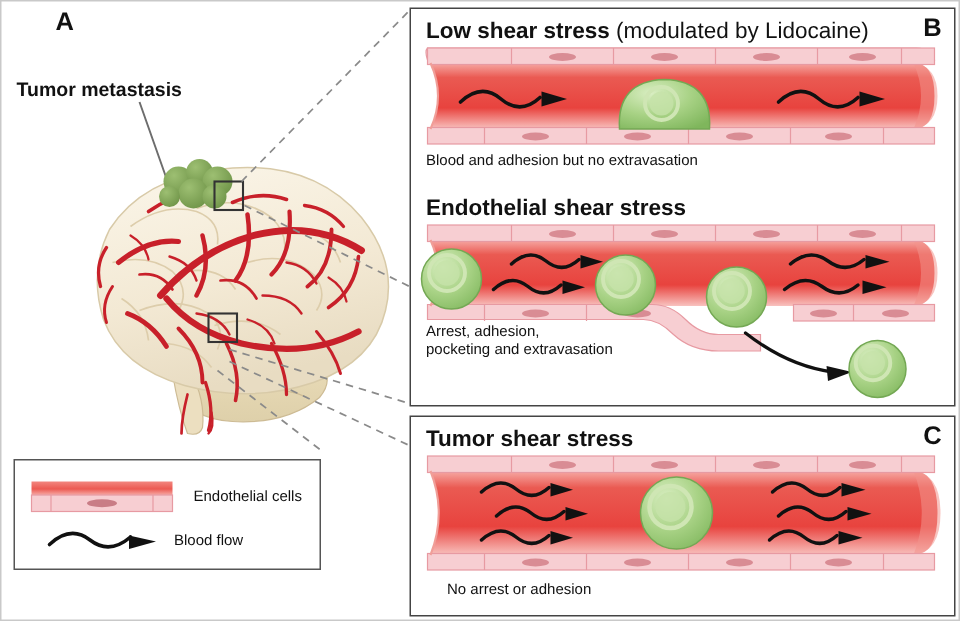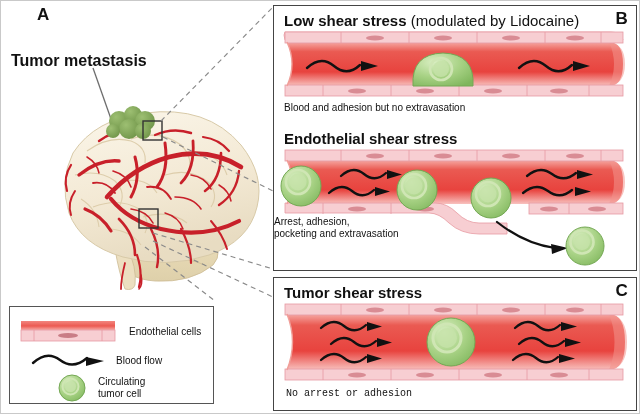--- a/index.html
+++ b/index.html
@@ -10,24 +10,24 @@
 
   
   .panel-letter{position:absolute;font-size:17px;font-weight:bold;color:#111;letter-spacing:.2px;}
   .sub-title{font-size:15px;font-weight:bold;color:#111;white-space:nowrap;}
   .sub-title .norm{font-weight:normal;}
   .caption{font-size:10px;color:#111;line-height:12.2px;white-space:pre-line;}
 
   
   #panelA{position:absolute;left:0;top:0;width:272px;height:414px;}
   #letterA{left:36px;top:4px;}
-  #tumor-label{position:absolute;left:10px;top:51px;font-size:16px;font-weight:bold;color:#111;white-space:nowrap;}
+  #tumor-label{position:absolute;left:10px;top:51px;font-size:13px;font-weight:bold;color:#111;white-space:nowrap;}
 
   
-  #legend{position:absolute;left:8px;top:305px;width:205px;height:98px;
+  #legend{position:absolute;left:8px;top:305px;width:205px;height:74px;
           border:1.6px solid #555;box-sizing:border-box;background:#fff;}
   .leg-row{position:absolute;display:flex;align-items:center;}
   .leg-text{font-size:10px;color:#111;line-height:11.6px;white-space:pre-line;}
 
   
   .bigpanel{position:absolute;border:1.6px solid #444;box-sizing:border-box;background:#fff;}
   #panelB{left:272px;top:4px;width:364px;height:266px;}
   #panelC{left:272px;top:276px;width:364px;height:134px;}
   svg{display:block;overflow:visible;}
 </style>
@@ -162,36 +162,20 @@
       </div>
 
       <div class="leg-row" style="left:20px;top:45px;">
         <svg width="86" height="18">
           <path d="M3 11 q14 -13 27 -3 q13 10 27 -2" fill="none" stroke="#111" stroke-width="2.4" stroke-linecap="round"></path>
           <path d="M56 5 l18 4 l-18 5 z" fill="#111"></path>
         </svg>
         <span class="leg-text" style="">Blood flow</span>
       </div>
 
-      <div class="leg-row" style="left:47px;top:66px;">
-        <svg width="30" height="30">
-          <defs>
-            <radialGradient id="legCell" cx="0.36" cy="0.3" r="0.85">
-              <stop offset="0%" stop-color="#d7ecbe"></stop>
-              <stop offset="55%" stop-color="#a6d183"></stop>
-              <stop offset="100%" stop-color="#7fb65c"></stop>
-            </radialGradient>
-          </defs>
-          <circle cx="15" cy="15" r="13" fill="url(#legCell)" stroke="#74a854" stroke-width="1"></circle>
-          <circle cx="13.5" cy="13.5" r="8" fill="none" stroke="#cfe6b4" stroke-width="2"></circle>
-          <circle cx="13.5" cy="13.5" r="5.5" fill="#c6e2a9" opacity="0.85"></circle>
-        </svg>
-        <span class="leg-text" style="margin-left:11px;">Circulating
-tumor cell</span>
-      </div>
     </div>
   </div>
 
   <div id="panelB" class="bigpanel">
 
     <div class="panel-letter" style="right:8px;top:3px;">B</div>
 
     <div style="position:absolute;left:10px;top:6px;">
       <span class="sub-title"><span>Low shear stress</span><span class="norm"> (modulated by Lidocaine)</span></span>
     </div>
@@ -346,21 +330,21 @@
       <path d="M218 76 q28 22 58 26" fill="none" stroke="#111" stroke-width="2.2" stroke-linecap="round"></path>
       <path d="M272 98 l17 4 l-16 6 z" fill="#111"></path>
 
       <g>
         <circle cx="306" cy="100" r="19" fill="url(#cellG2)" stroke="#74a854" stroke-width="1"></circle>
         <circle cx="303" cy="96" r="11.5" fill="none" stroke="#cfe6b4" stroke-width="2.6"></circle>
         <circle cx="303" cy="96" r="8" fill="#c6e2a9" opacity="0.8"></circle>
       </g>
     </svg>
 
-    <div class="caption" style="position:absolute;left:0;top:210px;">Arrest, adhesion,
+    <div class="caption" style="position:absolute;left:10px;top:210px;">Arrest, adhesion,
 pocketing and extravasation</div>
   </div>
 
   <div id="panelC" class="bigpanel">
 
     <div class="panel-letter" style="right:8px;top:3px;">C</div>
 
     <div style="position:absolute;left:10px;top:6px;">
       <span class="sub-title">Tumor shear stress</span>
     </div>
@@ -428,16 +412,16 @@
       <path d="M286 38 l16 4.5 l-16 4.5 z" fill="#111"></path>
       <path d="M280 54 l16 4.5 l-16 4.5 z" fill="#111"></path>
 
       <g>
         <circle cx="172" cy="42" r="24" fill="url(#cellG3)" stroke="#74a854" stroke-width="1"></circle>
         <circle cx="168" cy="38" r="14" fill="none" stroke="#cfe6b4" stroke-width="3"></circle>
         <circle cx="168" cy="38" r="10" fill="#c6e2a9" opacity="0.8"></circle>
       </g>
     </svg>
 
-    <div class="caption" style="position:absolute;left:12px;top:110px;font-family:Liberation Mono, monospace;">No arrest or adhesion</div>
+    <div class="caption" style="position:absolute;left:24px;top:110px;">No arrest or adhesion</div>
   </div>
 
 </div>
 
 </body></html>

